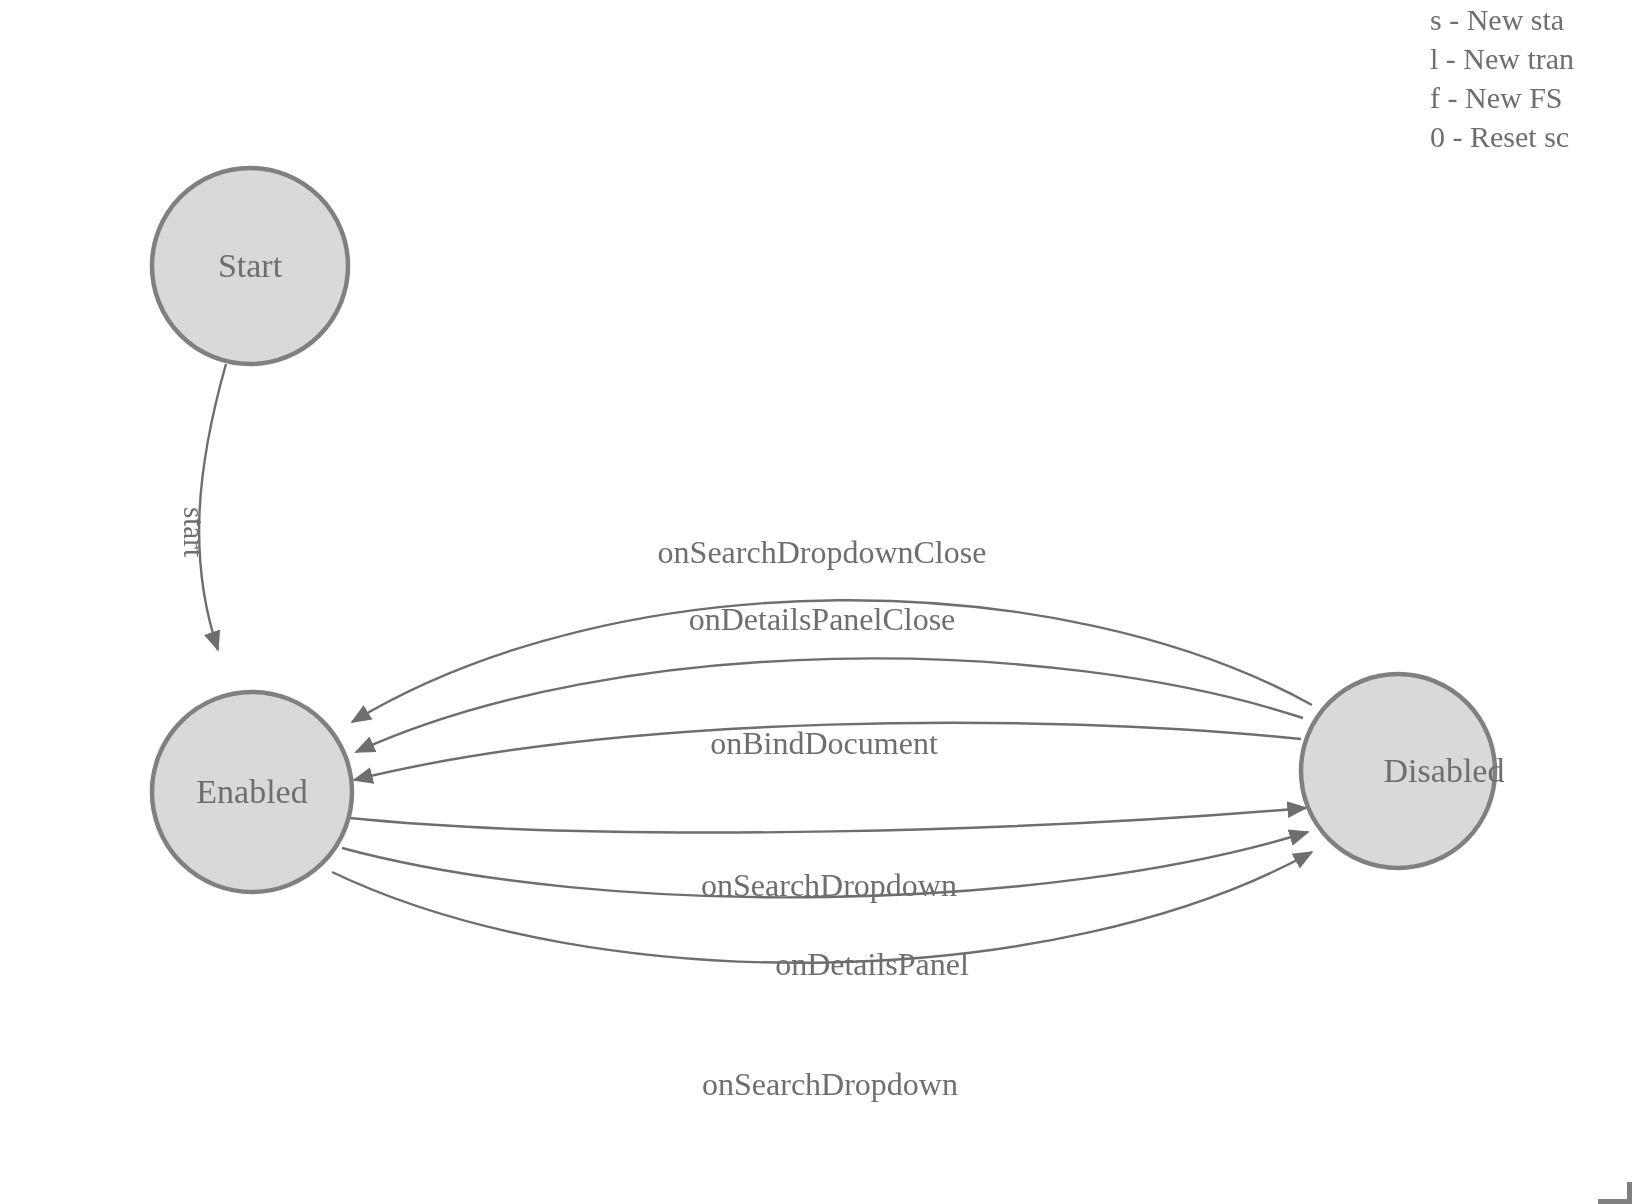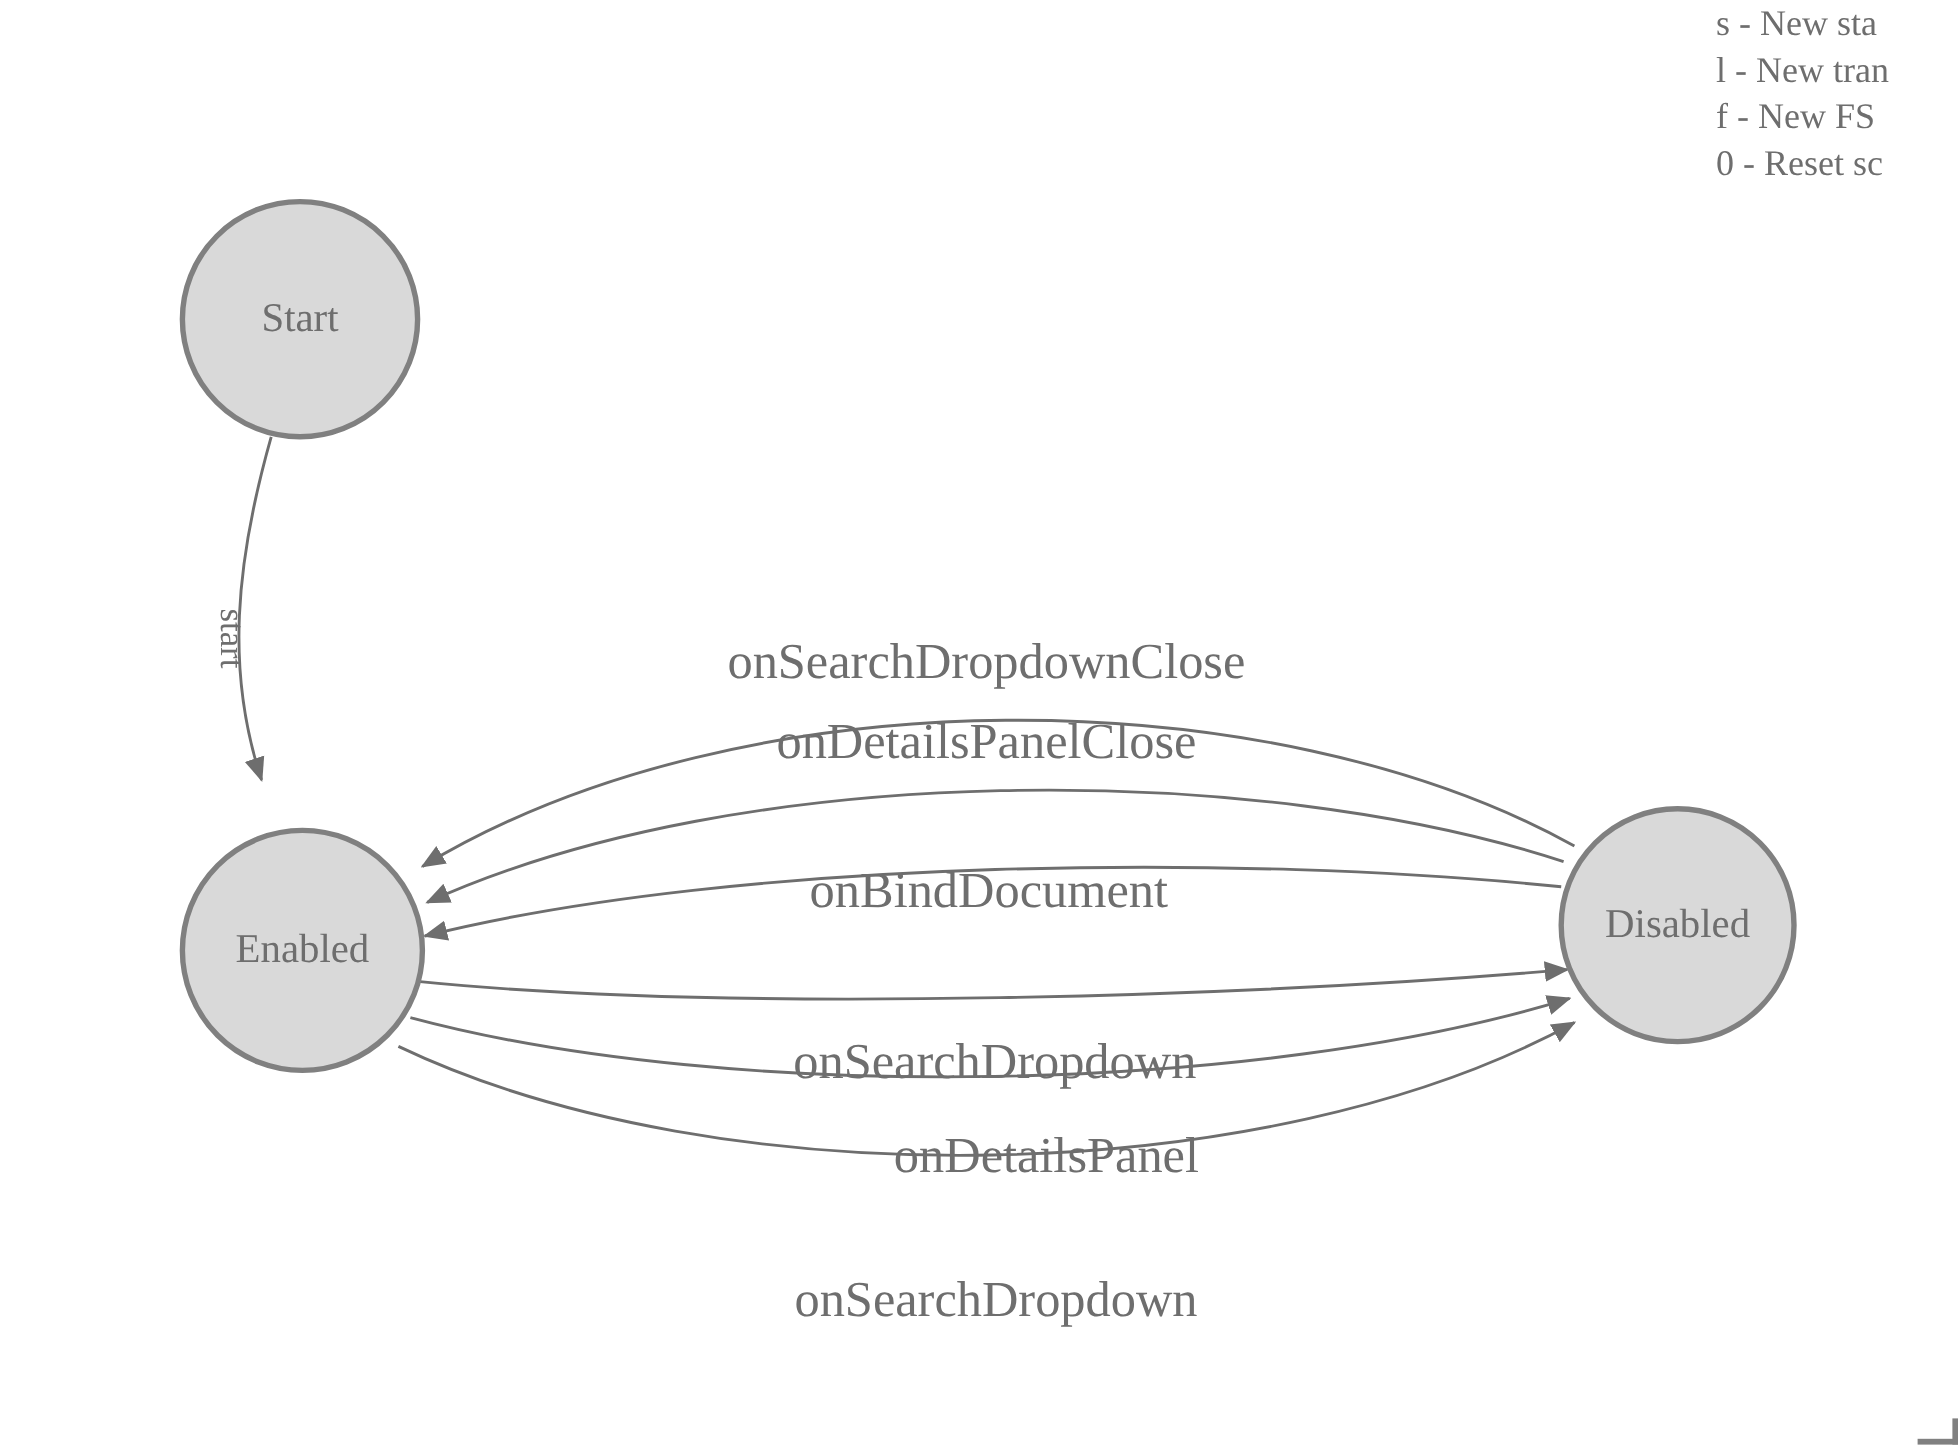--- a/index.html
+++ b/index.html
@@ -41,27 +41,27 @@
   
   .node-label {
     position: absolute;
     transform: translate(-50%, -50%);
     font-size: 34px;
     color: #6e6e6e;
     white-space: nowrap;
   }
   .node-label.start-node   { left: 250px;  top: 266px; }
   .node-label.enabled-node { left: 252px;  top: 792px; }
-  .node-label.disabled-node{ left: 1398px; top: 771px; }
+  .node-label.disabled-node{ left: 1444px; top: 771px; }
 
   
   .edge-label {
     position: absolute;
     transform: translate(-50%, -50%);
-    font-size: 42px;
+    font-size: 32px;
     color: #6e6e6e;
     white-space: nowrap;
   }
   .edge-label.start-label {
     left: 193px;
     top: 532px;
     transform: translate(-50%, -50%) rotate(90deg);
     font-size: 29px;
   }
   .edge-label.l-sdc { left: 822px;  top: 552px; }

